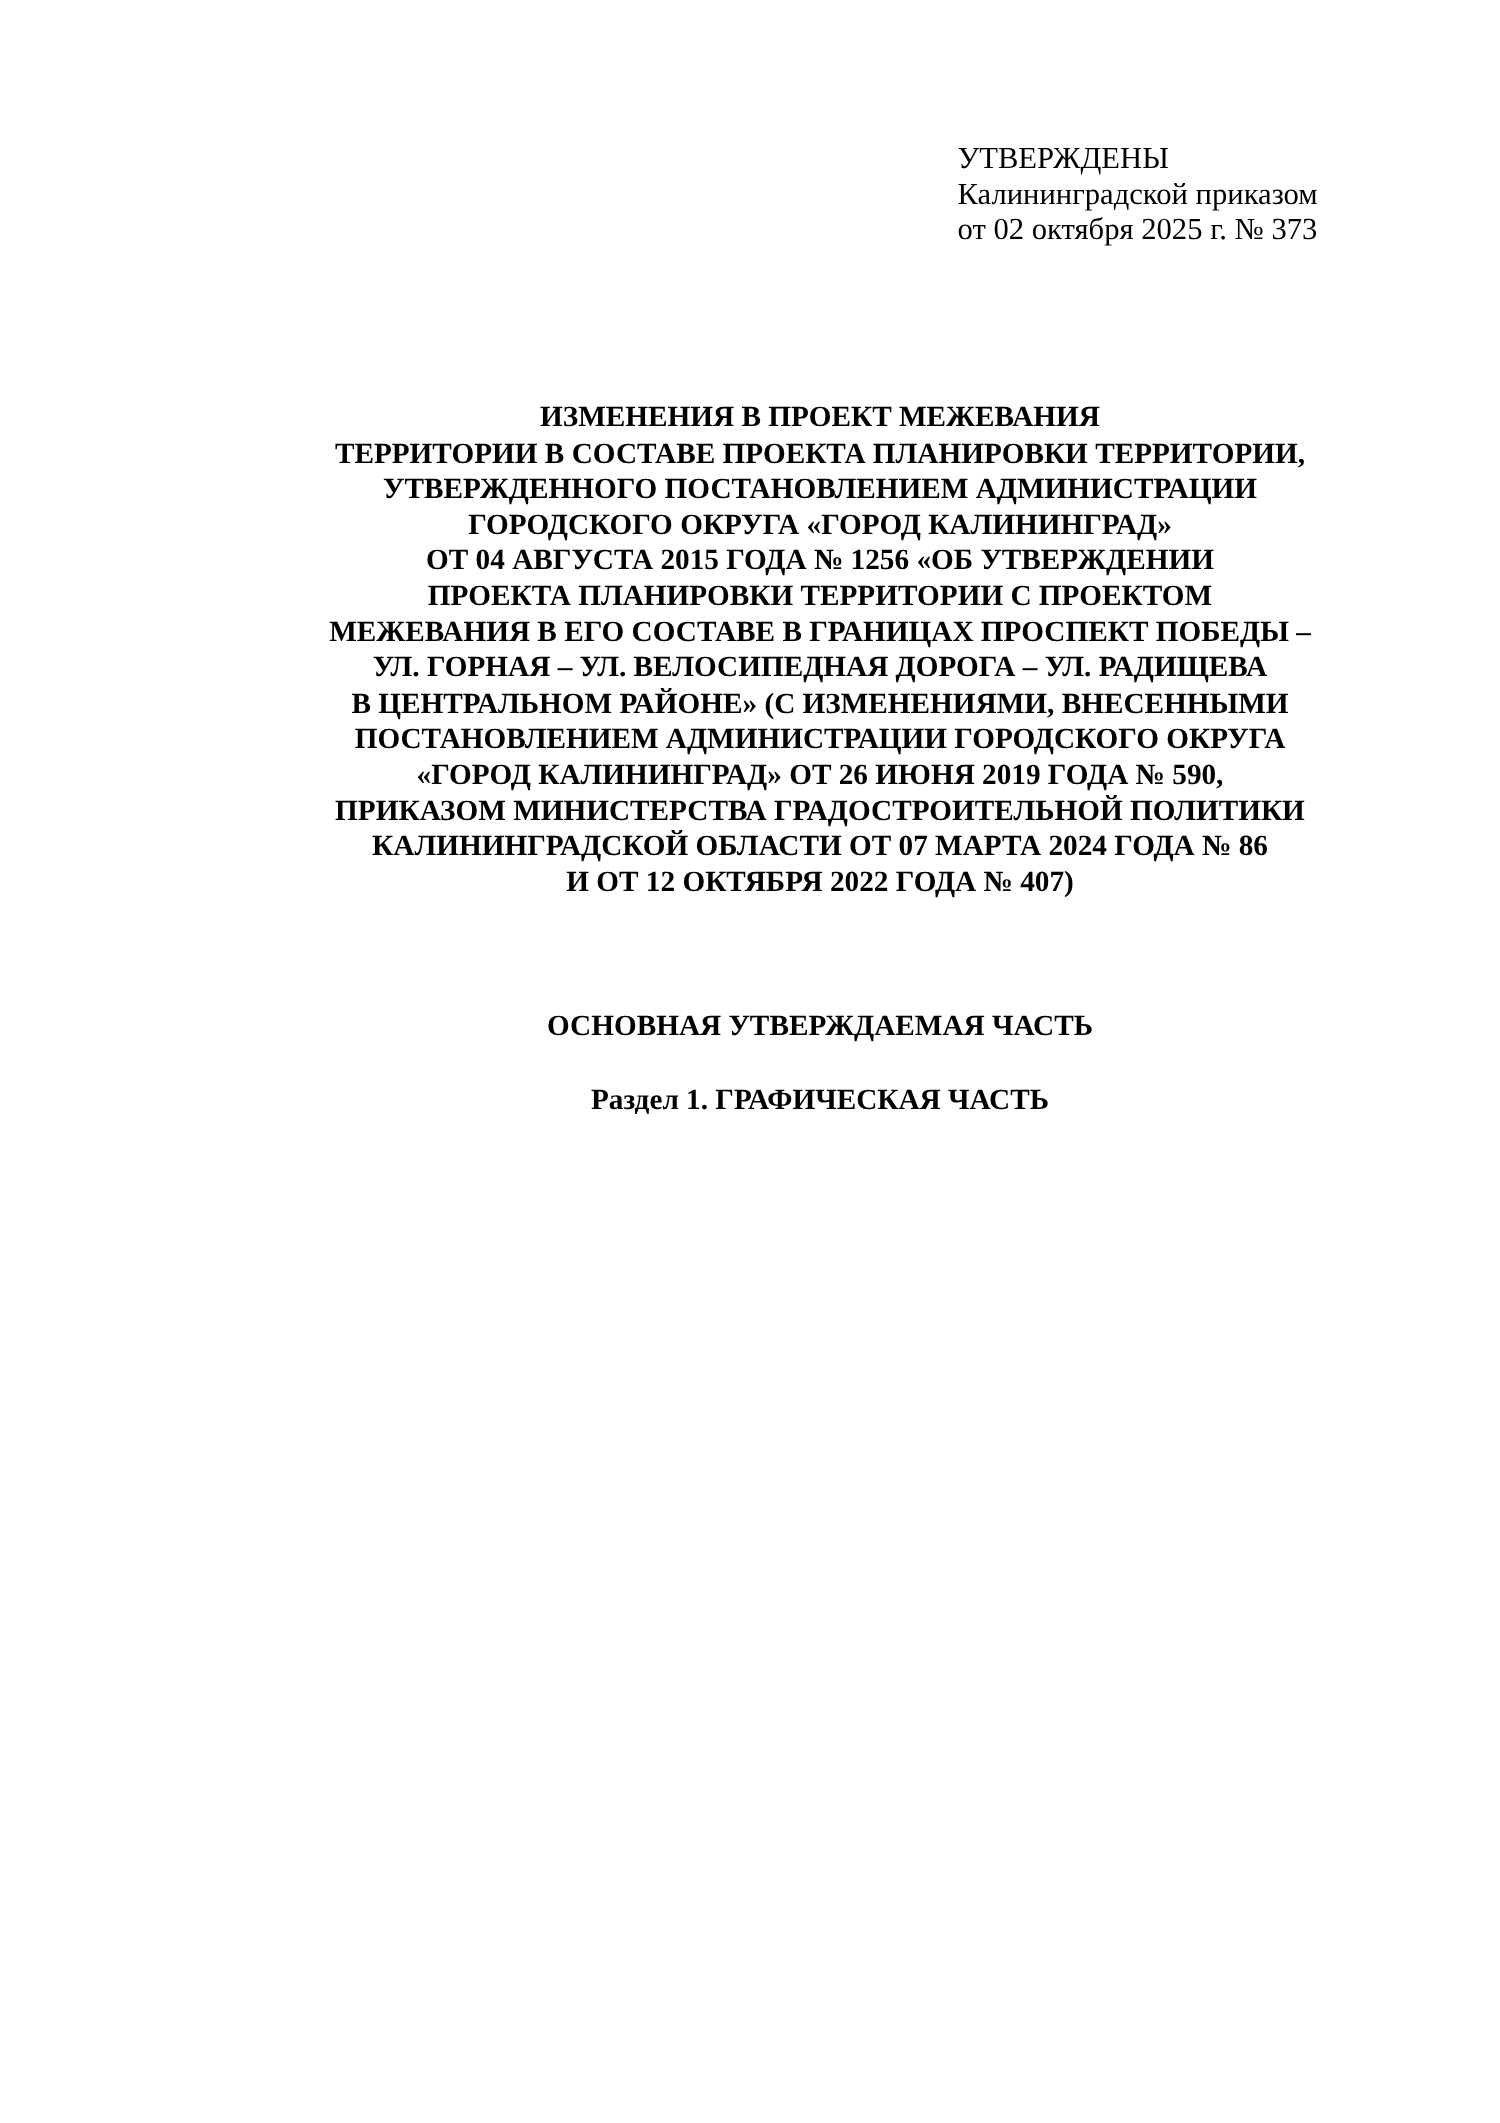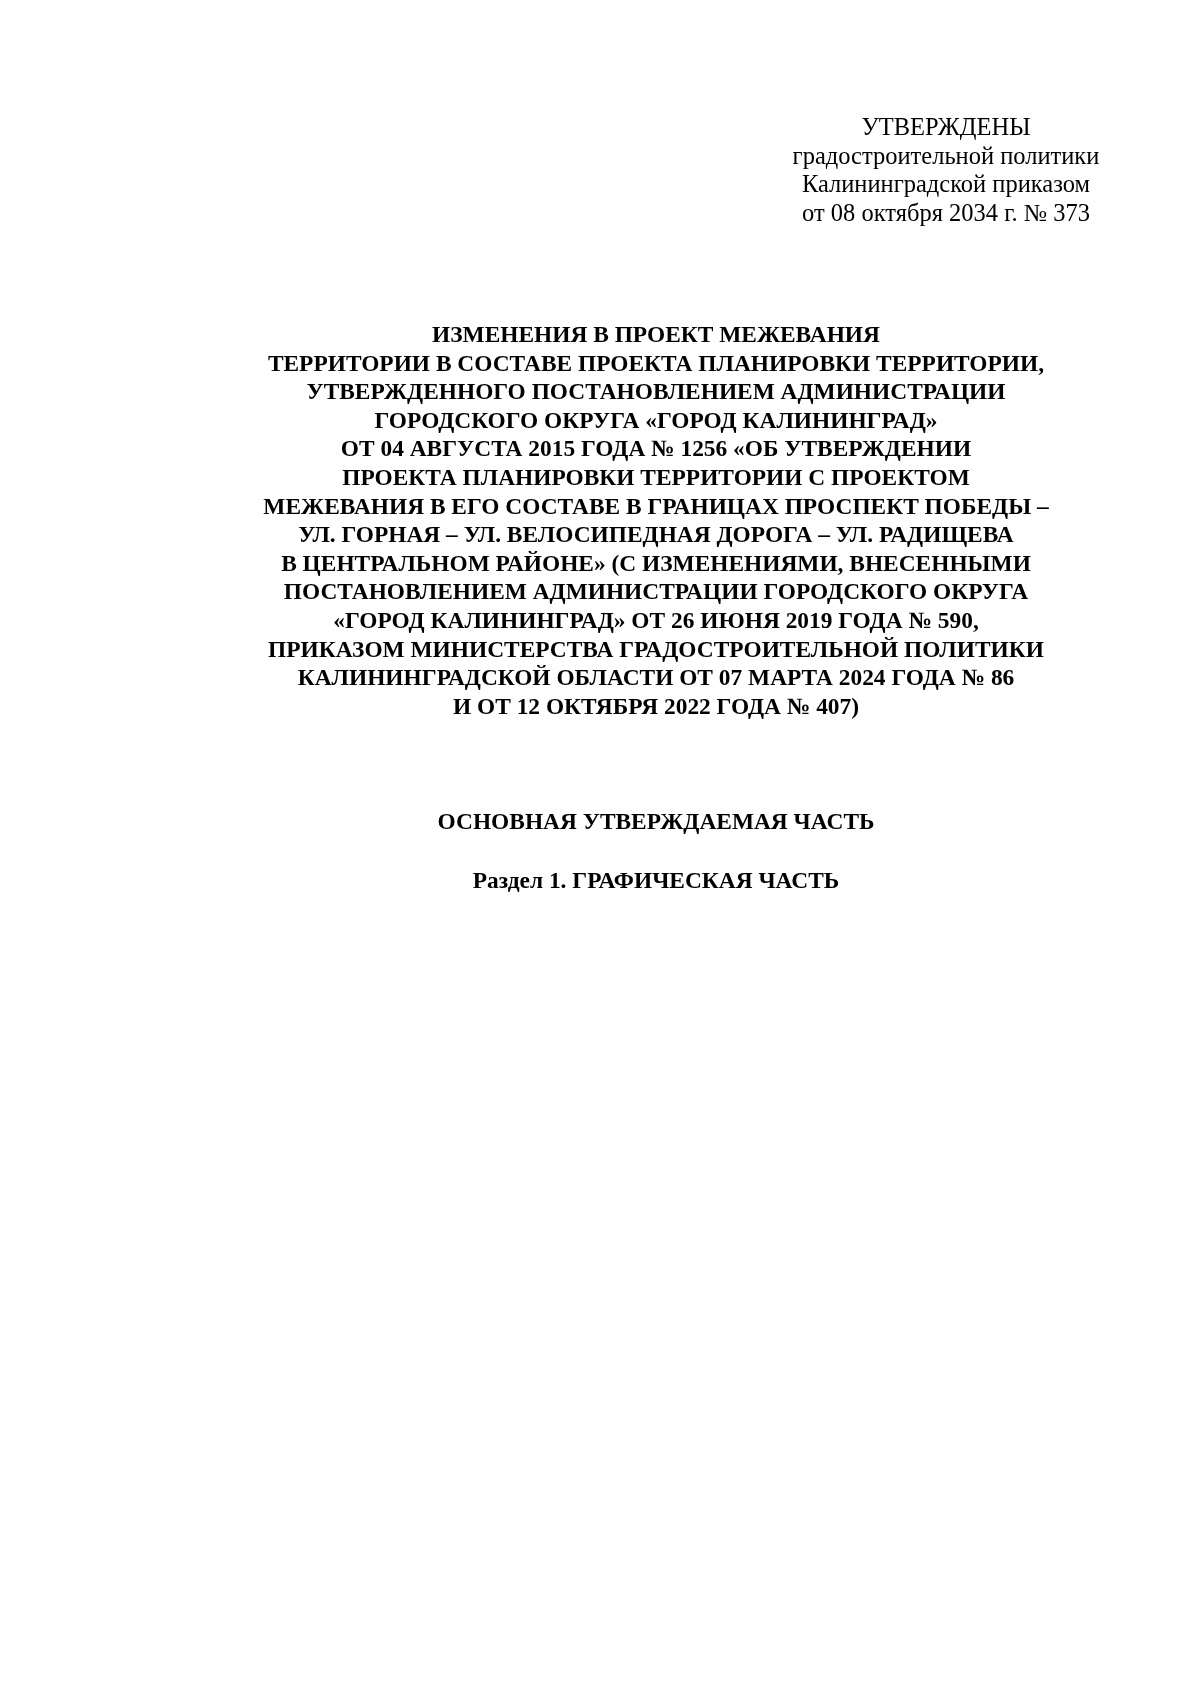--- a/index.html
+++ b/index.html
@@ -13,21 +13,20 @@
       position: relative;
       overflow: hidden;
       font-family: "Liberation Serif", "DejaVu Serif", serif;
       color: #000000;
     }
     .approval-block {
       position: absolute;
       left: 766px;
       top: 113px;
       width: 360px;
-      text-align: center;
       font-size: 24.5px;
       line-height: 28.6px;
     }
     .approval-block div { white-space: nowrap; }
     .title-block {
       position: absolute;
       left: 100px;
       top: 320px;
       width: 1112px;
       text-align: center;
@@ -57,23 +56,22 @@
       font-size: 23.4px;
       line-height: 28px;
       white-space: nowrap;
     }
   </style>
 </head>
 <body>
 
 <div class="approval-block">
   <div>УТВЕРЖДЕНЫ</div>
-  <div>градостроительной политики</div>
   <div>Калининградской приказом</div>
-  <div>от 08 октября 2034 г. № 373</div>
+  <div>от 02 октября 2025 г. № 373</div>
 </div>
 
 <div class="title-block">
   <div>ИЗМЕНЕНИЯ В ПРОЕКТ МЕЖЕВАНИЯ</div>
   <div>ТЕРРИТОРИИ В СОСТАВЕ ПРОЕКТА ПЛАНИРОВКИ ТЕРРИТОРИИ,</div>
   <div>УТВЕРЖДЕННОГО ПОСТАНОВЛЕНИЕМ АДМИНИСТРАЦИИ</div>
   <div>ГОРОДСКОГО ОКРУГА «ГОРОД КАЛИНИНГРАД»</div>
   <div>ОТ 04 АВГУСТА 2015 ГОДА № 1256 «ОБ УТВЕРЖДЕНИИ</div>
   <div>ПРОЕКТА ПЛАНИРОВКИ ТЕРРИТОРИИ С ПРОЕКТОМ</div>
   <div>МЕЖЕВАНИЯ В ЕГО СОСТАВЕ В ГРАНИЦАХ ПРОСПЕКТ ПОБЕДЫ –</div>

